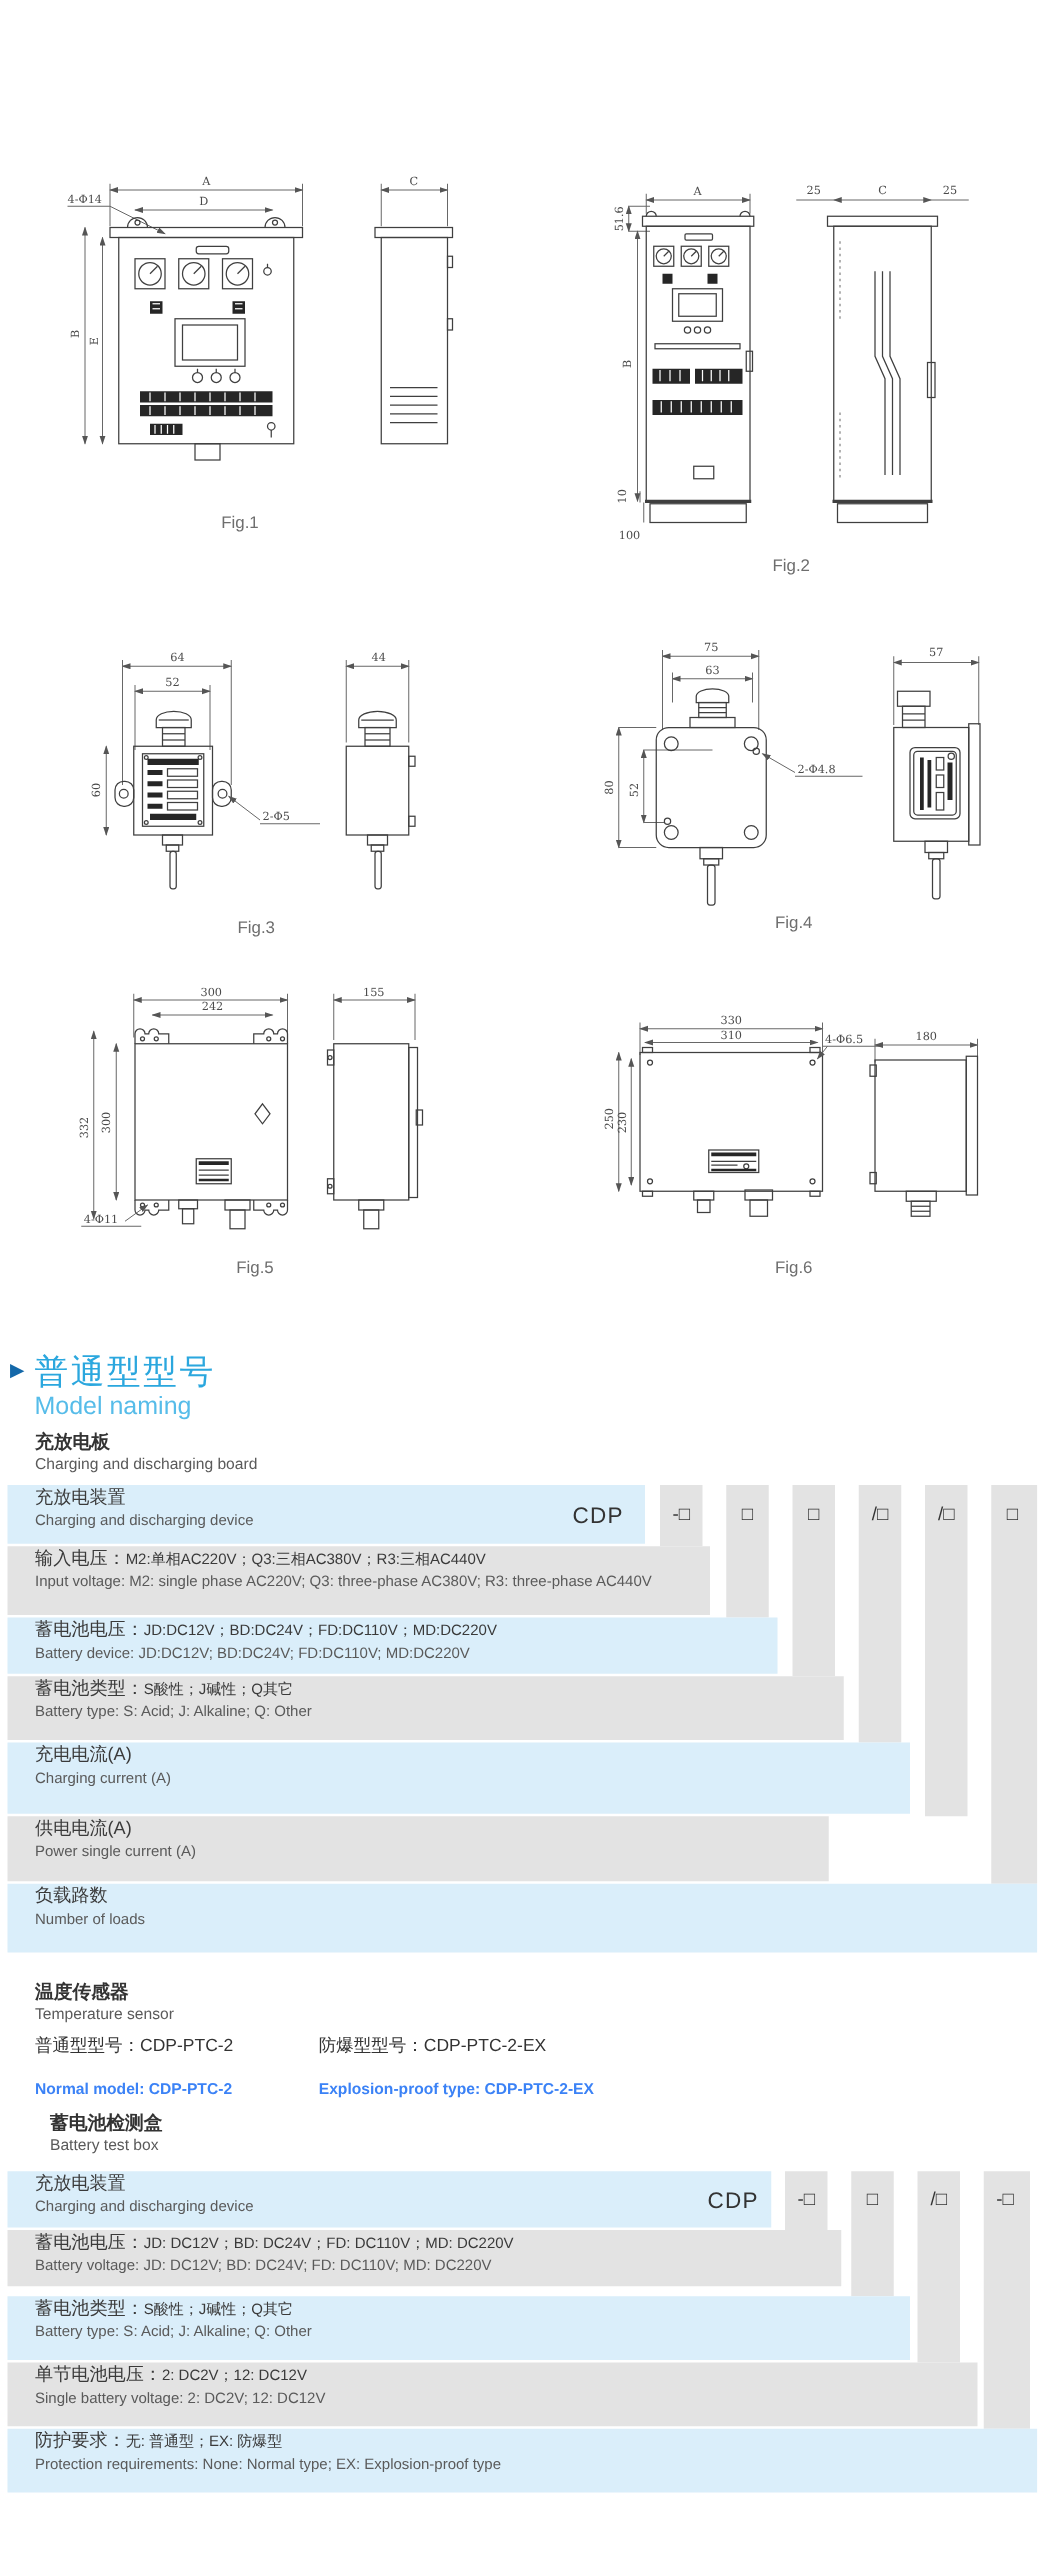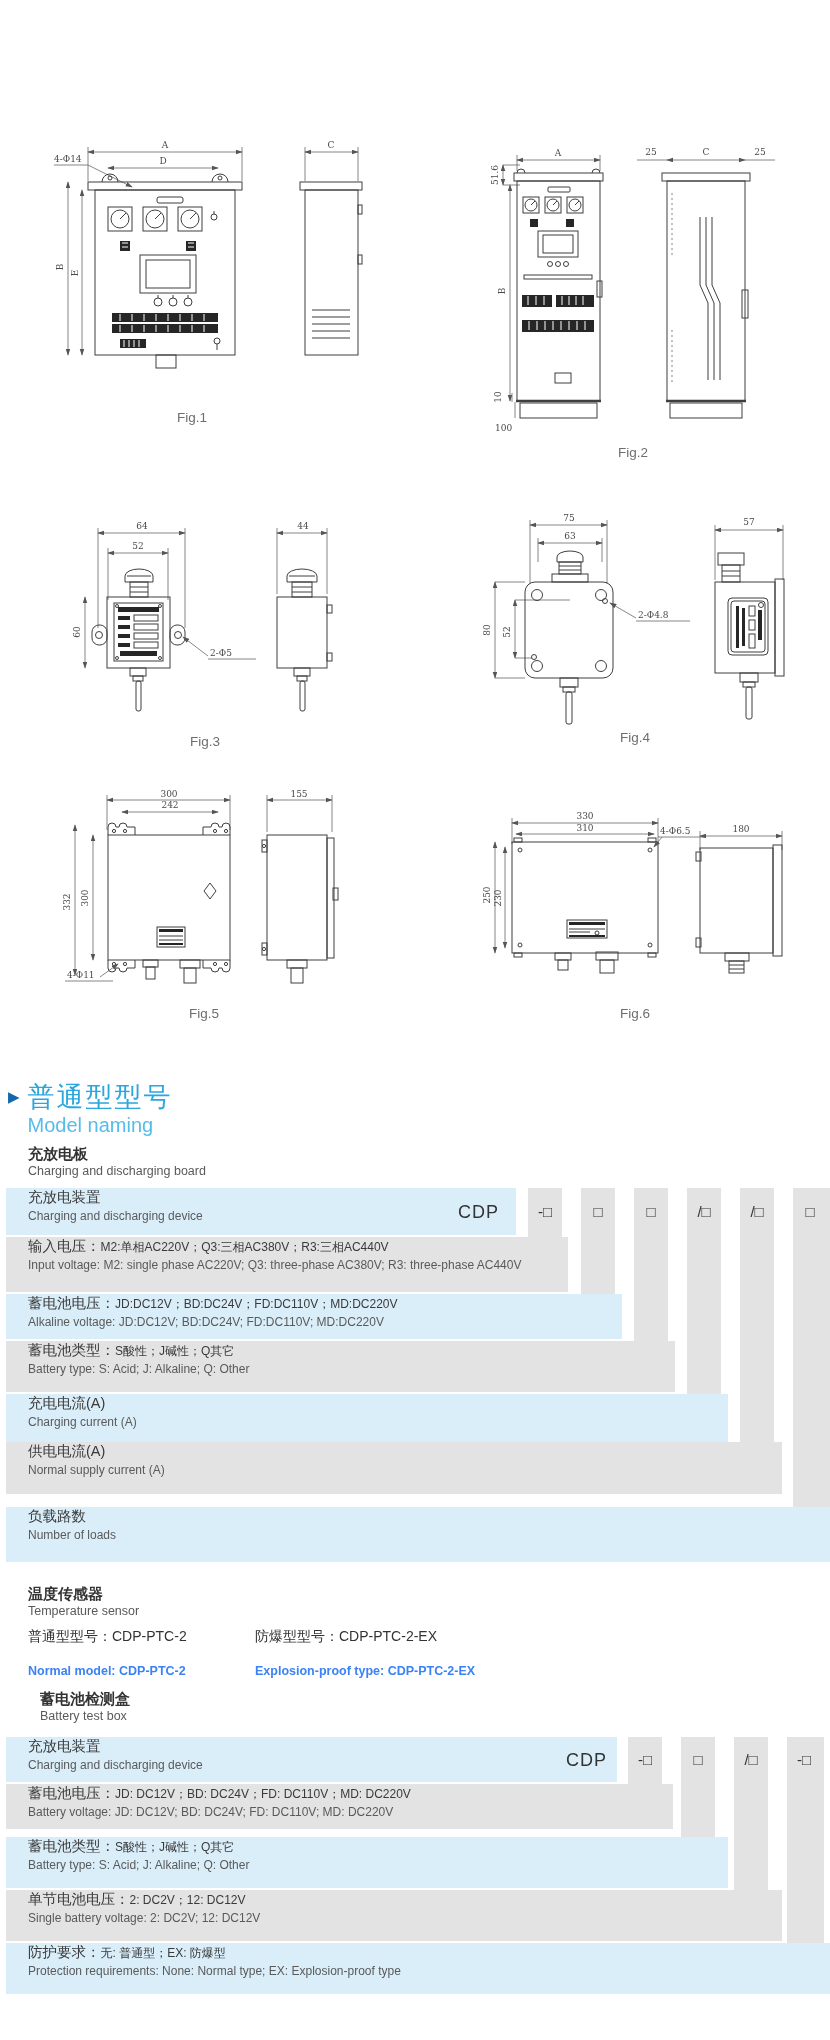--- a/index.html
+++ b/index.html
@@ -532,33 +532,33 @@
       <span class="sym" style="left:740px">/□</span>
       <span class="sym" style="left:793px">□</span>
     </div>
 
     <div class="lrow gray" style="top:49px;height:55px;width:562px">
       <span><span class="zl">输入电压：</span><span class="zv">M2:单相AC220V；Q3:三相AC380V；R3:三相AC440V</span></span>
       <span class="en">Input voltage: M2: single phase AC220V; Q3: three-phase AC380V; R3: three-phase AC440V</span>
     </div>
     <div class="lrow blue" style="top:106px;height:45px;width:616px">
       <span><span class="zl">蓄电池电压：</span><span class="zv">JD:DC12V；BD:DC24V；FD:DC110V；MD:DC220V</span></span>
-      <span class="en">Alkaline voltage: JD:DC12V; BD:DC24V; FD:DC110V; MD:DC220V</span>
+      <span class="en">Battery device: JD:DC12V; BD:DC24V; FD:DC110V; MD:DC220V</span>
     </div>
     <div class="lrow gray" style="top:153px;height:51px;width:669px">
       <span><span class="zl">蓄电池类型：</span><span class="zv">S酸性；J碱性；Q其它</span></span>
       <span class="en">Battery type: S: Acid; J: Alkaline; Q: Other</span>
     </div>
     <div class="lrow blue" style="top:206px;height:57px;width:722px">
       <span class="zl">充电电流(A)</span>
       <span class="en">Charging current (A)</span>
     </div>
-    <div class="lrow gray" style="top:254px;height:52px;width:776px">
+    <div class="lrow gray" style="top:265px;height:52px;width:657px">
       <span class="zl">供电电流(A)</span>
-      <span class="en">Normal supply current (A)</span>
+      <span class="en">Power single current (A)</span>
     </div>
     <div class="lrow blue" style="top:319px;height:55px;width:824px">
       <span class="zl">负载路数</span>
       <span class="en">Number of loads</span>
     </div>
   </div>
 
   <div class="abs subhead" style="left:28px;top:1584px">
     <div class="zh">温度传感器</div>
     <div class="en">Temperature sensor</div>

